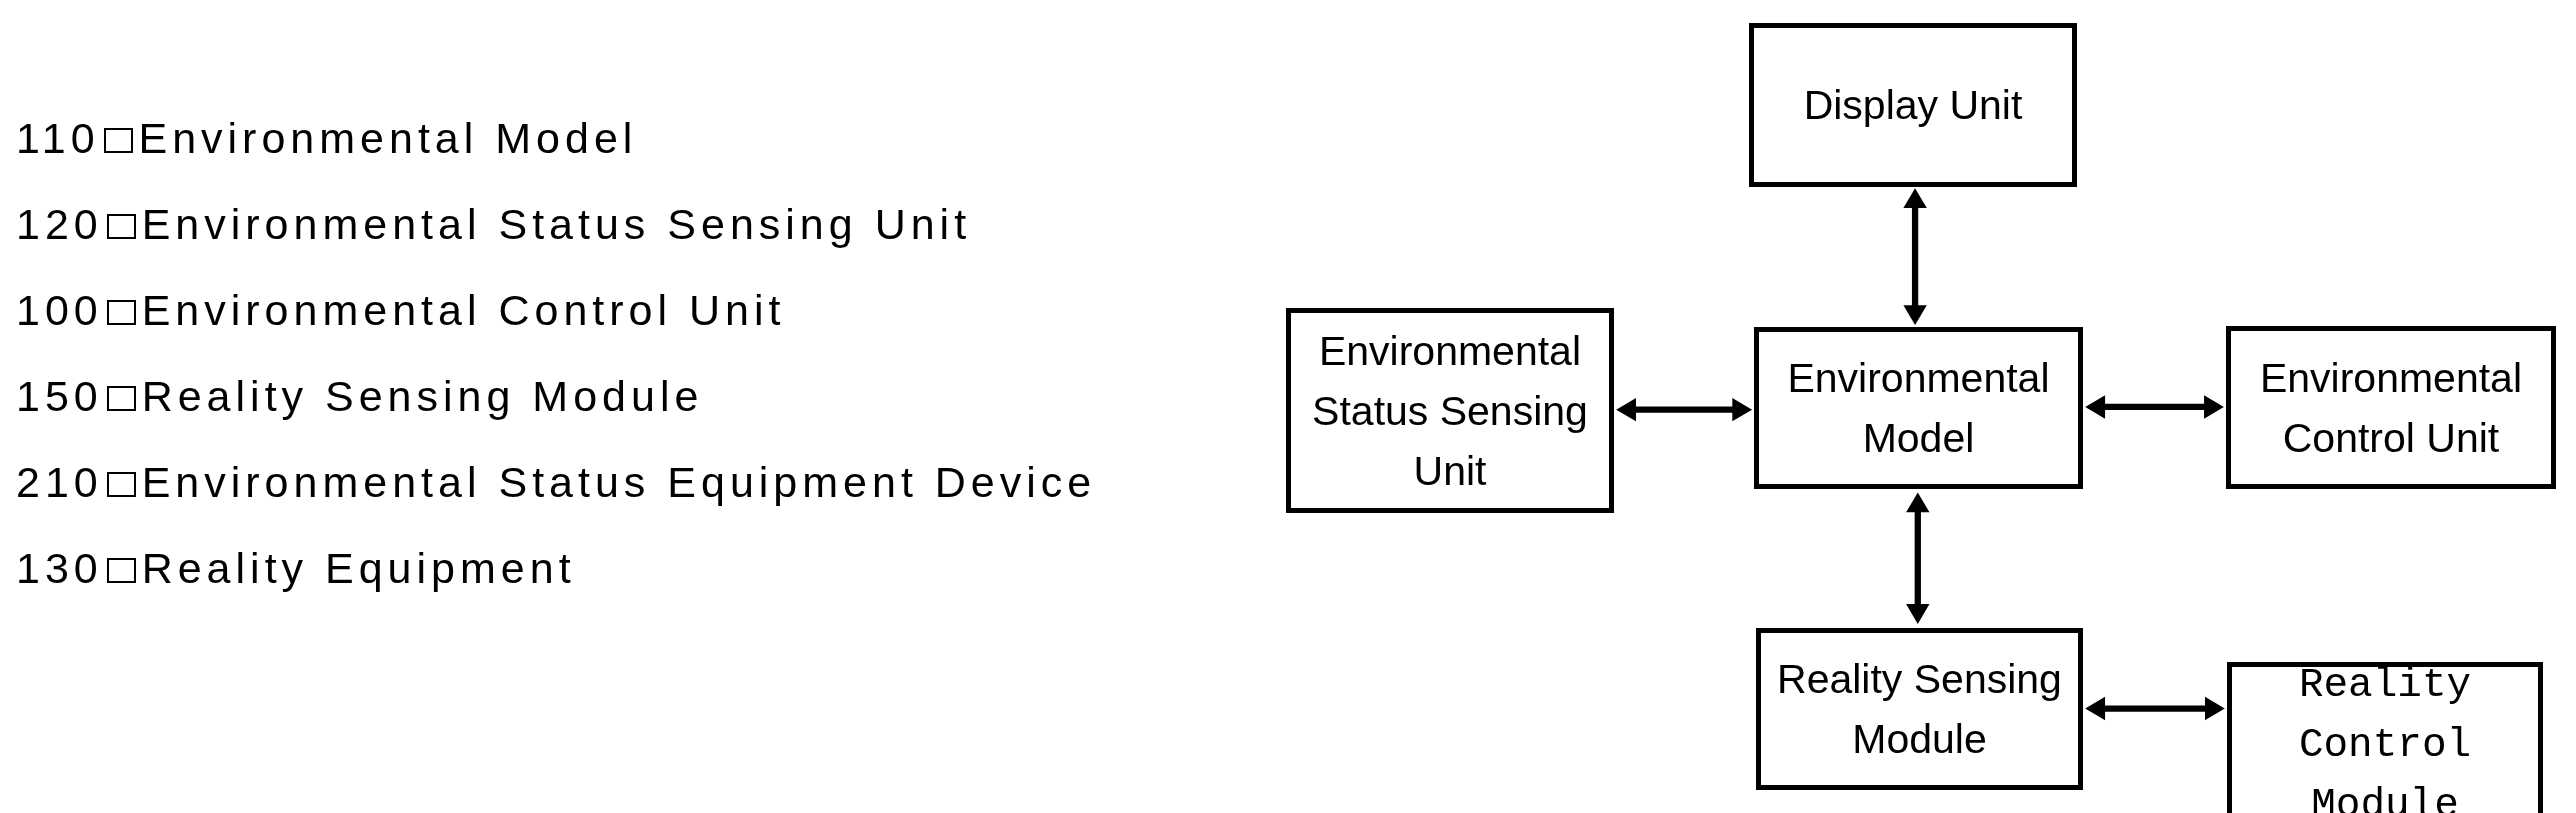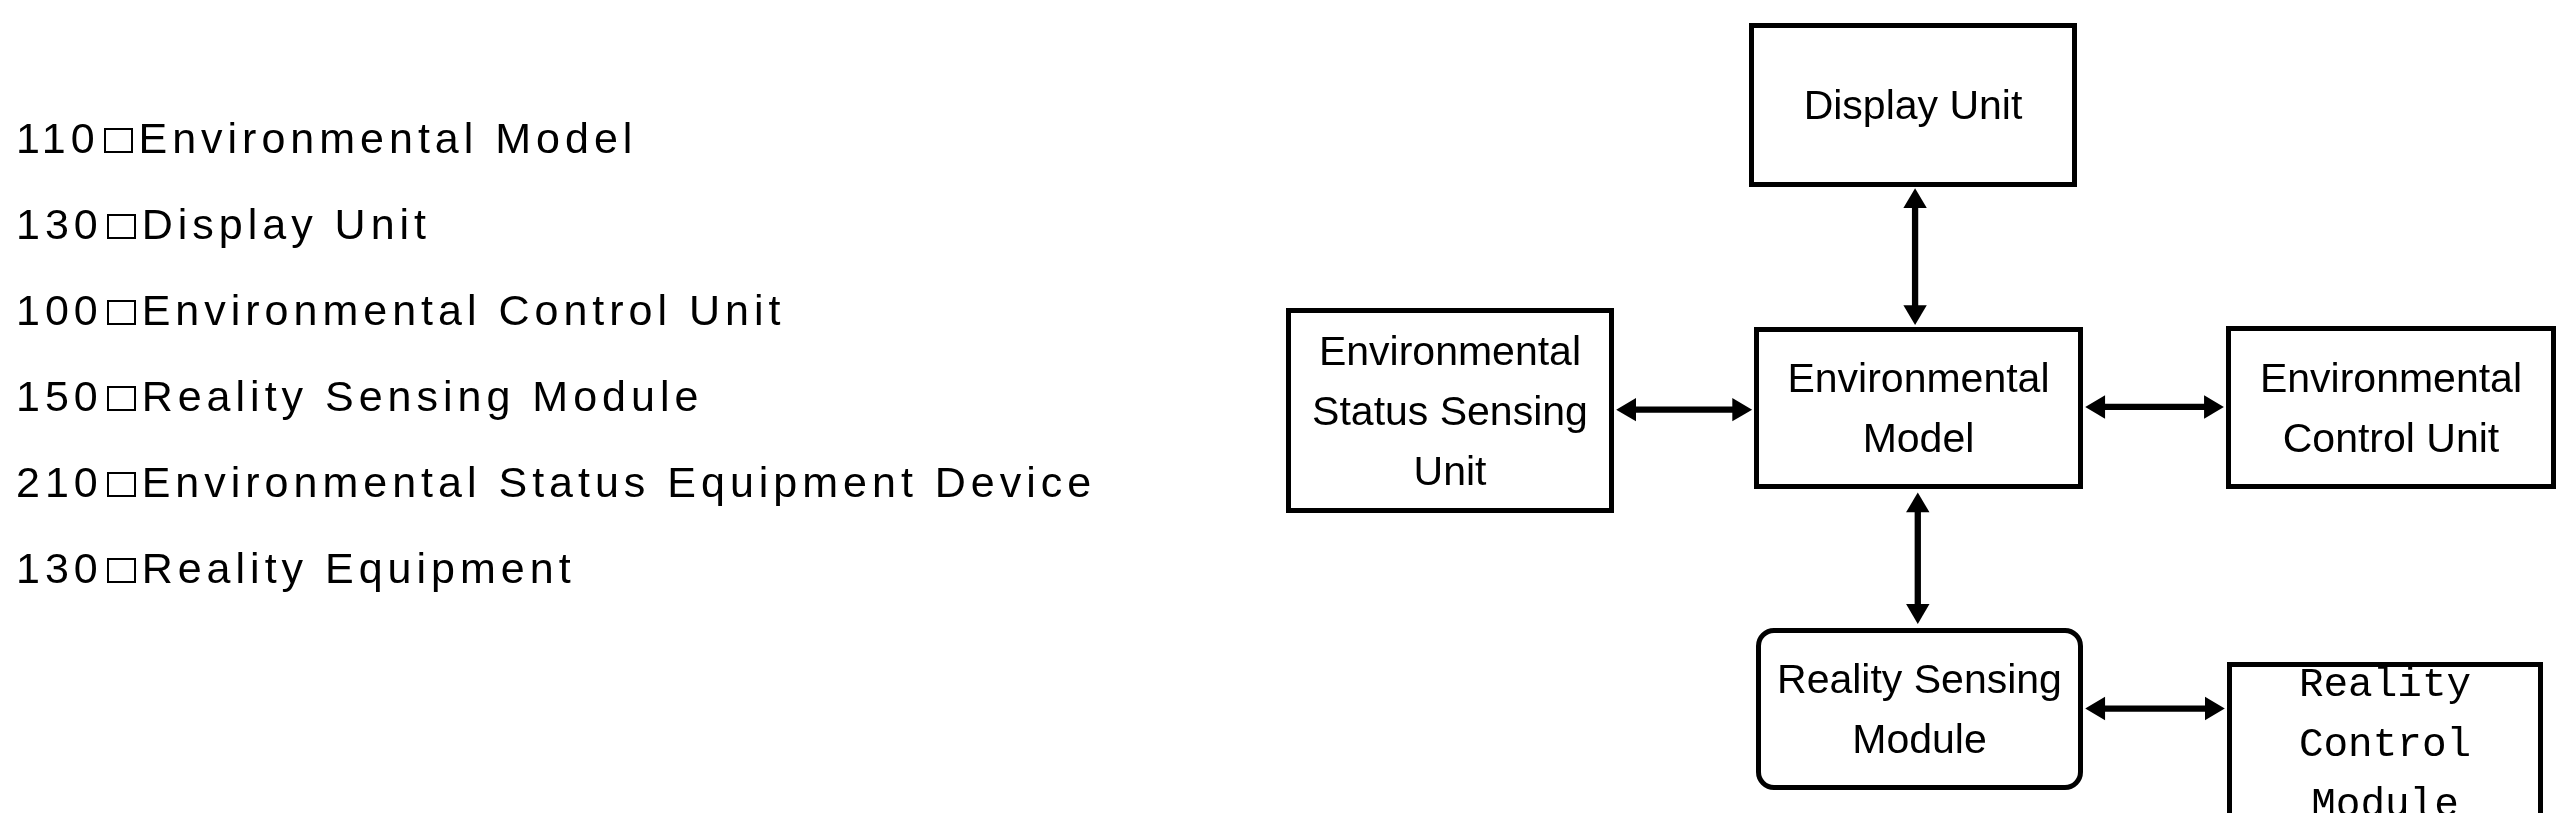--- a/index.html
+++ b/index.html
@@ -59,21 +59,21 @@
     white-space: pre-line;
     text-align: center;
     font-size: 41px;
     line-height: 60px;
     color: #000000;
   }
   .n-display   { left: 1749px; top:  22.5px; width: 328px; height: 164px; }
   .n-model     { left: 1754px; top: 327px; width: 329px; height: 162px; }
   .n-status    { left: 1286px; top: 308px; width: 328px; height: 205px; }
   .n-control   { left: 2226px; top: 326px; width: 330px; height: 163px; }
-  .n-rsensing  { left: 1756px; top: 628px; width: 327px; height: 162px; border-radius: 18px; }
+  .n-rsensing  { left: 1756px; top: 628px; width: 327px; height: 162px; }
   .n-rcontrol  { left: 2227px; top: 662px; width: 316px; height: 165px; font-family: Liberation Mono, monospace; }
 
   .arrows {
     position: absolute;
     left: 0;
     top: 0;
     width: 2576px;
     height: 813px;
     pointer-events: none;
   }
@@ -90,24 +90,24 @@
 <body>
 
 <main class="canvas">
 
   <section class="legend">
 
     <div class="legend-row">
       <span class="ref">110</span><span class="sq"></span><span class="lbl">Environmental Model</span>
     </div>
 
+    <div class="legend-row">
+      <span class="ref">120</span><span class="sq"></span><span class="lbl">Environmental Status Sensing Unit</span>
+    </div>
 
-    <div class="legend-row">
-      <span class="ref">130</span><span class="sq"></span><span class="lbl">Display Unit</span>
-    </div>
 
     <div class="legend-row">
       <span class="ref">100</span><span class="sq"></span><span class="lbl">Environmental Control Unit</span>
     </div>
 
     <div class="legend-row">
       <span class="ref">150</span><span class="sq"></span><span class="lbl">Reality Sensing Module</span>
     </div>
 
 

